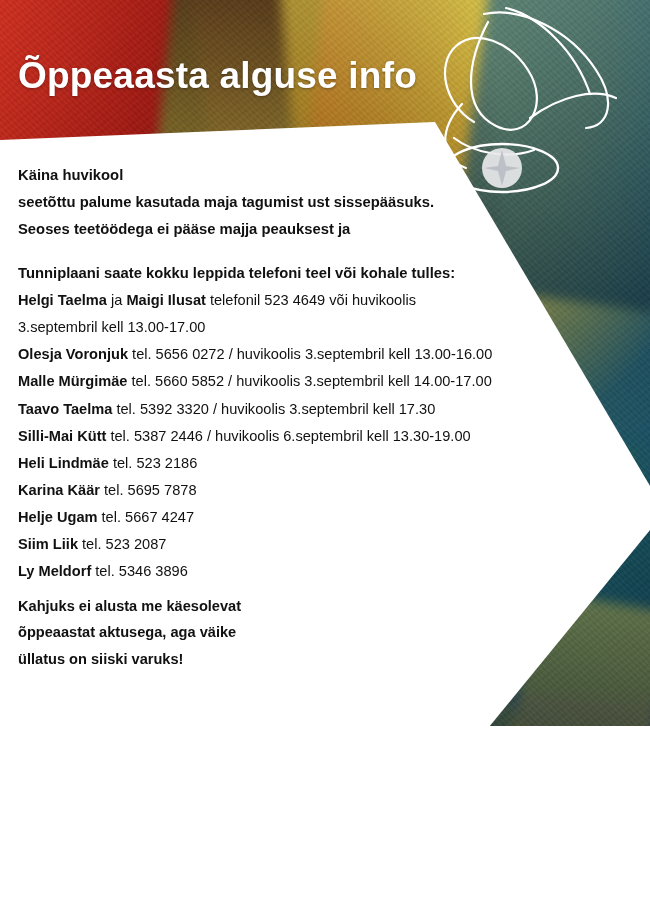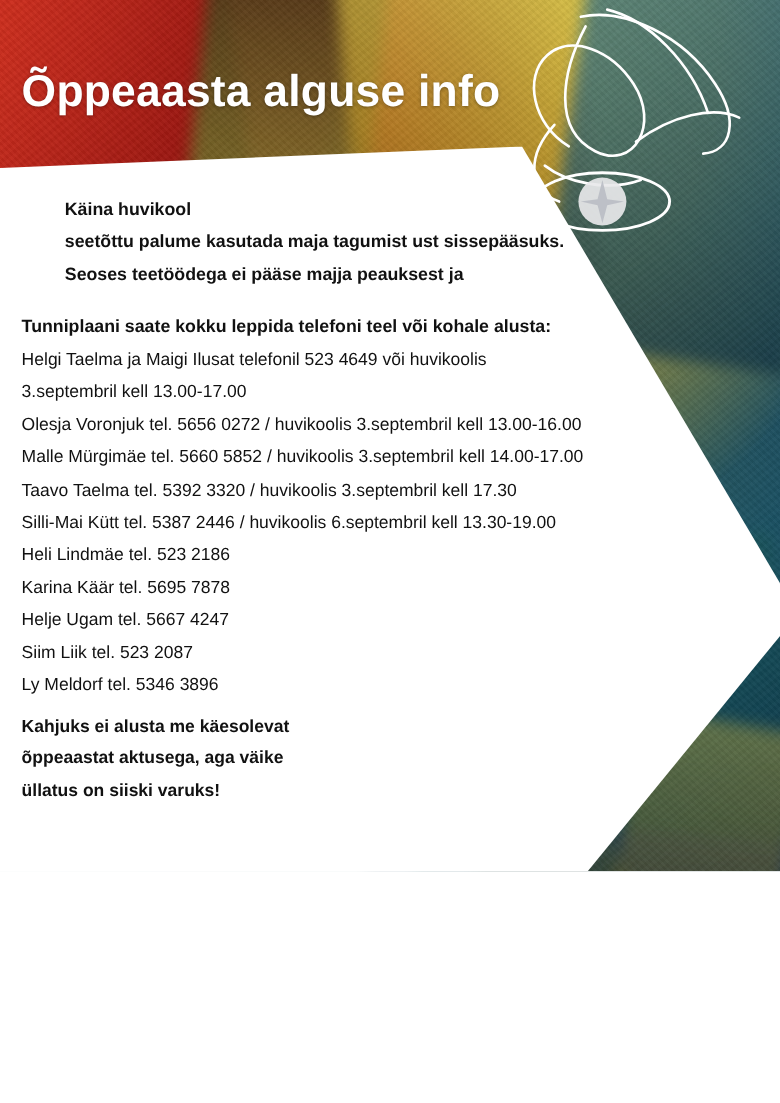--- a/index.html
+++ b/index.html
@@ -120,24 +120,24 @@
     color: #111111;
     font-size: 14.6px;
     line-height: 1.0;
   }
   .block { margin-bottom: 0; }
   .line {
     white-space: nowrap;
     margin-bottom: 12px;
     font-size: 14.6px;
   }
-  .b { font-weight: normal; }
+  .b { font-weight: bold; }
   .spacer-lg { height: 18px; }
 
-  .intro .line { font-weight: bold; font-size: 14.8px; margin-left: 36px; }
+  .intro .line { font-weight: bold; font-size: 14.8px; }
   .heading-line { font-weight: bold; font-size: 14.8px; margin-bottom: 12px; }
 
   .contacts .line { margin-bottom: 12.5px; }
 
   .closing { margin-top: 20px; }
   .closing .line { font-weight: bold; margin-bottom: 12px; }
 
   .footer-note {
     position: absolute;
     left: 348px;
@@ -191,21 +191,21 @@
   <div class="content">
 
     <div class="block intro">
       <div class="line">Käina huvikool</div>
       <div class="line">seetõttu palume kasutada maja tagumist ust sissepääsuks.</div>
       <div class="line">Seoses teetöödega ei pääse majja peauksest ja</div>
     </div>
 
     <div class="spacer-lg"></div>
 
-    <div class="heading-line">Tunniplaani saate kokku leppida telefoni teel või kohale alusta:</div>
+    <div class="heading-line">Tunniplaani saate kokku leppida telefoni teel või kohale tulles:</div>
 
     <div class="block contacts">
 
       <div class="line"><span class="b">Helgi Taelma</span><span> ja </span><span class="b">Maigi Ilusat</span><span> telefonil 523 4649 või huvikoolis</span></div>
 
       <div class="line"><span>3.septembril kell 13.00-17.00</span></div>
 
       <div class="line"><span class="b">Olesja Voronjuk</span><span>  tel. 5656 0272 / huvikoolis 3.septembril kell 13.00-16.00</span></div>
 
       <div class="line"><span class="b">Malle Mürgimäe</span><span> tel. 5660 5852 / huvikoolis 3.septembril kell 14.00-17.00</span></div>

